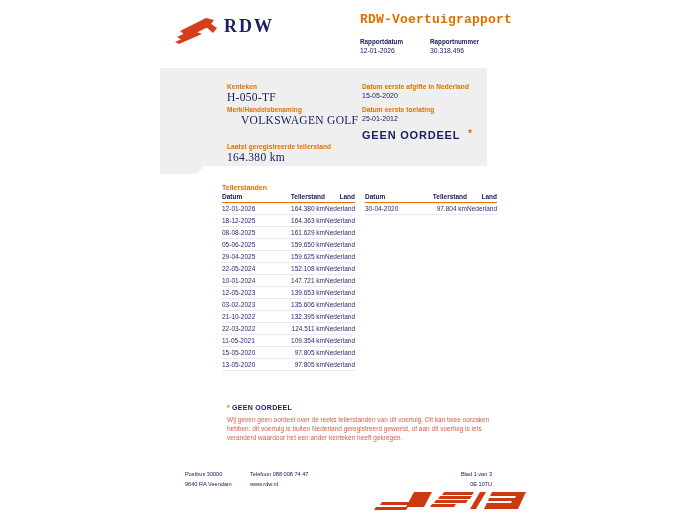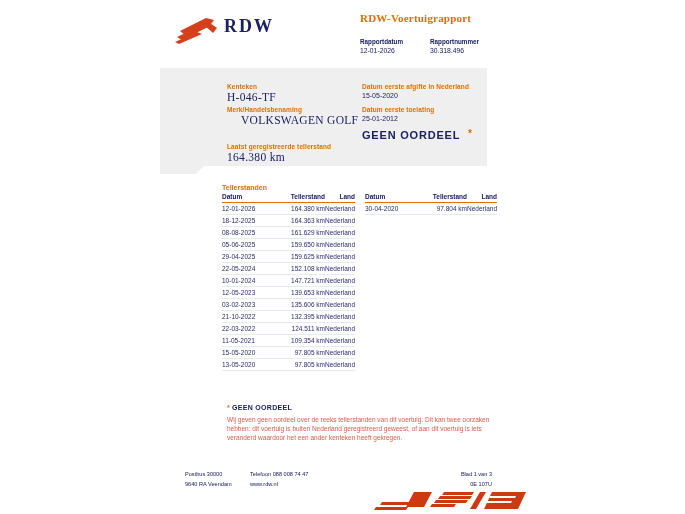--- a/index.html
+++ b/index.html
@@ -11,22 +11,22 @@
   }
   .abs { position:absolute; }
 
   
   .logo-icon { left:174px; top:10px; width:46px; height:34px; }
   .logo-word {
     left:224px; top:16px; font-family:"Liberation Serif", serif;
     font-size:18px; font-weight:bold; color:#1B2064; letter-spacing:2px;
   }
   .doc-title {
-    left:360px; top:12px; font-family:Liberation Serif, serif;
-    font-size:11px; font-weight:bold; color:#E17000; letter-spacing:0.2px;
+    left:360px; top:12px; font-family:Liberation Mono, monospace;
+    font-size:13px; font-weight:bold; color:#E17000; letter-spacing:0.2px;
   }
   .meta-label { font-size:6.3px; font-weight:bold; color:#1B2064; }
   .meta-value { font-size:6.8px; color:#1B2064; }
   .meta-col-a { left:360px; }
   .meta-col-b { left:430px; }
   .meta-row-1 { top:38px; }
   .meta-row-2 { top:47px; }
 
   
   .summary-box { left:160px; top:68px; width:327px; height:98px; background:#EFEFEF; }
@@ -92,21 +92,21 @@
 
 <div class="abs meta-label meta-col-a meta-row-1">Rapportdatum</div>
 <div class="abs meta-value meta-col-a meta-row-2">12-01-2026</div>
 <div class="abs meta-label meta-col-b meta-row-1">Rapportnummer</div>
 <div class="abs meta-value meta-col-b meta-row-2">30.318.496</div>
 
 <div class="abs summary-box"></div>
 <div class="abs summary-tab"></div>
 
 <div class="abs fld-label" style="left:227px; top:83px;">Kenteken</div>
-<div class="abs fld-serif" style="left:227px; top:91px;">H-046-TF</div>
+<div class="abs fld-serif" style="left:227px; top:91px;">H-050-TF</div>
 
 <div class="abs fld-label" style="left:227px; top:106px;">Merk/Handelsbenaming</div>
 <div class="abs fld-serif" style="left:241px; top:114px;">VOLKSWAGEN GOLF</div>
 
 <div class="abs fld-label" style="left:227px; top:143px;">Laatst geregistreerde tellerstand</div>
 <div class="abs fld-serif" style="left:227px; top:151px;">164.380 km</div>
 
 <div class="abs fld-label" style="left:362px; top:83px;">Datum eerste afgifte in Nederland</div>
 <div class="abs fld-small" style="left:362px; top:92px;">15-05-2020</div>
 

